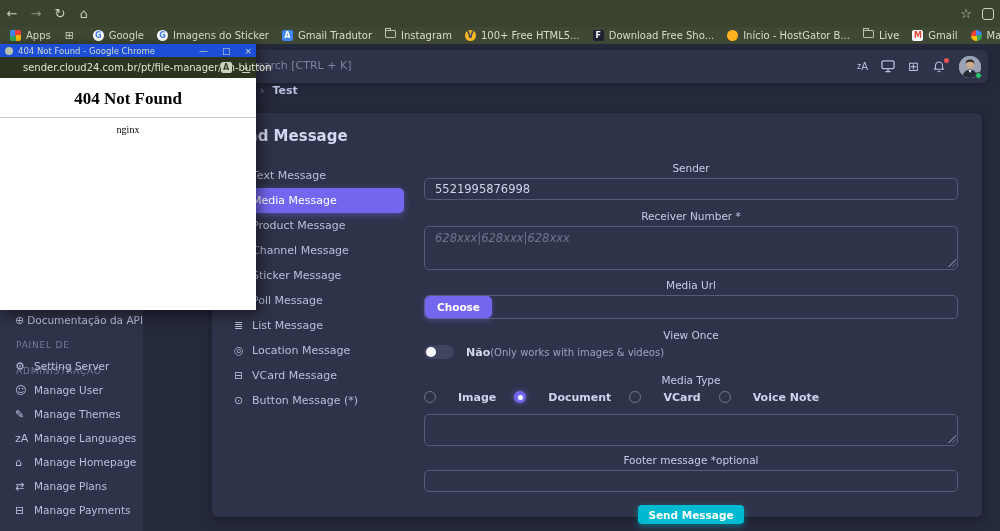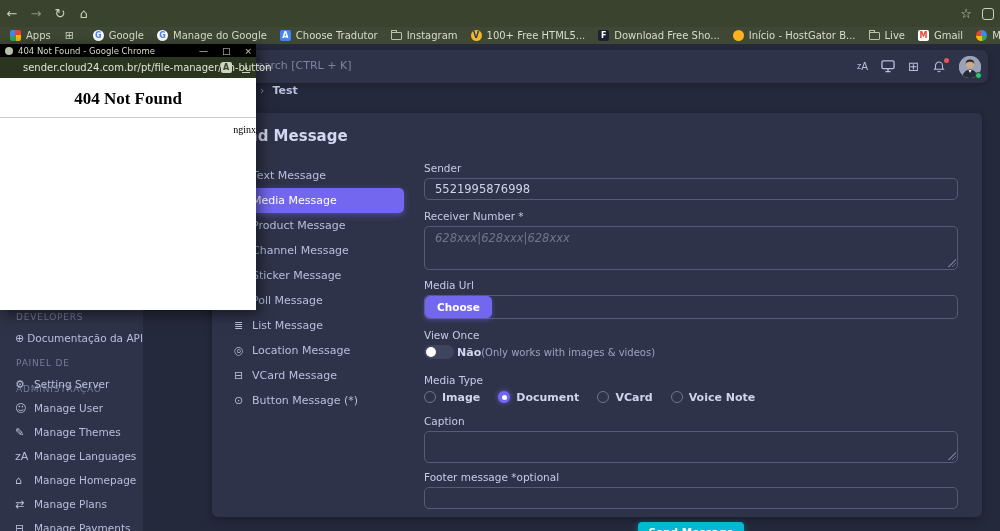--- a/index.html
+++ b/index.html
@@ -13,21 +13,21 @@
   .url-pill { position:absolute; left:84px; top:4px; width:860px; height:19px; border-radius:10px; background:#222b19; display:flex; align-items:center; padding:0 10px; }
   .tune-ic { width:10px; height:8px; margin-right:8px; position:relative; }
   .tune-ic::before, .tune-ic::after { content:''; position:absolute; left:0; right:0; height:1.4px; background:#b7c0a8; }
   .tune-ic::before { top:1px; } .tune-ic::after { bottom:1px; }
   .url-text { color:#e2e8d6; font-size:11px; white-space:nowrap; }
   .tb-right { position:absolute; right:6px; top:0; height:27px; display:flex; align-items:center; gap:10px; }
   .star-ic { color:#cdd5bf; font-size:13px; }
   .ext-ic { width:12px; height:12px; border:1.4px solid #cdd5bf; border-radius:3px; }
 
   .bookmarks-bar { position:absolute; left:0; top:27px; width:1000px; height:17px; background:#3e4834; display:flex; align-items:center; padding:0 10px; gap:13px; overflow:hidden; white-space:nowrap; }
-  .bm { display:flex; align-items:center; gap:5px; color:#d7ddc9; font-size:10px; cursor:pointer; flex:0 0 auto; }
+  .bm { display:flex; gap:5px; color:#d7ddc9; font-size:10px; cursor:pointer; flex:0 0 auto; }
   .fav { width:11px; height:11px; border-radius:2px; display:inline-flex; align-items:center; justify-content:center; font-size:8px; font-weight:bold; flex:0 0 auto; }
   .fav-apps { background:conic-gradient(#ea4335 0 25%, #fbbc05 0 50%, #34a853 0 75%, #4285f4 0); border-radius:2px; }
   .fav-grid { color:#cdd5bf; font-size:11px; font-weight:normal; }
   .fav-g { background:#fff; border-radius:50%; color:#4285f4; }
   .fav-tr { background:#4285f4; color:#fff; }
   .fav-folder { width:11px; height:8px; border:1px solid #b9c2ab; border-radius:1px; position:relative; background:transparent; }
   .fav-folder::before { content:''; position:absolute; top:-3px; left:-1px; width:4px; height:2px; border:1px solid #b9c2ab; border-bottom:none; border-radius:1px 1px 0 0; }
   .fav-gold { background:#f5b722; color:#2b3a67; border-radius:50%; }
   .fav-dl { background:#1d2030; color:#fff; }
   .fav-hg { background:#ffb21e; border-radius:50%; }
@@ -63,59 +63,59 @@
   .card { position:absolute; left:69px; top:69px; width:770px; height:404px; background:#2f3349; border-radius:6px; box-shadow:0 3px 10px rgba(0,0,0,.3); }
   .card-title { position:absolute; left:14px; top:14px; font-size:15px; font-weight:bold; color:#d3d7f0; }
 
   .tabs { position:absolute; left:16px; top:50px; width:176px; }
   .tab { height:25px; display:flex; align-items:center; border-radius:5px; padding-left:6px; color:#b9bfde; cursor:pointer; }
   .tab-ic { width:18px; font-size:11px; }
   .tab-label { font-size:11px; white-space:nowrap; }
   .tab.active { background:#7367f0; color:#fff; box-shadow:0 2px 6px rgba(115,103,240,.5); }
 
   .form { position:absolute; left:212px; top:48px; width:534px; }
-  .f-label { font-size:10.5px; color:#c6cbe8; margin-bottom:3px; line-height:14px; }
+  .f-label { font-size:10.5px; color:#c6cbe8; margin-bottom:3px; line-height:14px;text-align:center; }
   .f-input { width:100%; height:22px; background:#2f3349; border:1px solid #565b7a; border-radius:5px; color:#cfd3ec; font-size:11.5px; padding:0 10px; font-family:inherit; outline:none; }
   .f-input::placeholder, .f-ta::placeholder { color:#70758f; }
   .f-ta { width:100%; background:#2f3349; border:1px solid #565b7a; border-radius:5px; color:#cfd3ec; font-size:11.5px; padding:4px 10px; font-family:inherit; outline:none; resize:none; position:relative; display:block; }
   .ta-wrap { position:relative; }
   .grip { position:absolute; right:2px; bottom:3px; width:8px; height:8px; background:linear-gradient(135deg, transparent 50%, #6a6f8e 50%, #6a6f8e 58%, transparent 58%, transparent 72%, #6a6f8e 72%, #6a6f8e 80%, transparent 80%); }
   .mb9 { margin-bottom:9px; } .mb8 { margin-bottom:8px; }
   .media-row { position:relative; height:24px; border:1px solid #565b7a; border-radius:5px; margin-bottom:9px; }
   .choose-btn { position:absolute; left:0; top:0; height:22px; padding:0 12px; background:#7367f0; color:#fff; font-size:10.5px; font-weight:bold; border:none; border-radius:5px; cursor:pointer; line-height:22px; box-shadow:0 2px 5px rgba(115,103,240,.45); font-family:inherit; }
   .toggle-row { display:flex; align-items:center; height:14px; margin-bottom:14px; }
   .switch { width:30px; height:14px; border-radius:8px; background:#3f445f; position:relative; cursor:pointer; flex:0 0 auto; }
   .knob { position:absolute; left:2px; top:2px; width:10px; height:10px; border-radius:50%; background:#fff; }
-  .toggle-text { margin-left:3px; font-size:11px; color:#d3d7f0; font-weight:bold; }
+  .toggle-text { margin-left:12px; font-size:11px; color:#d3d7f0; font-weight:bold; }
   .toggle-note { font-size:10px; color:#9da2c0; }
   .radio-row { display:flex; align-items:center; gap:18px; height:14px; margin-bottom:10px; }
-  .radio { display:flex; align-items:center; gap:6px; cursor:pointer; }
+  .radio { display:flex; align-items:center; gap:22px; cursor:pointer; }
   .rdot { width:12px; height:12px; border-radius:50%; border:1.5px solid #70758f; flex:0 0 auto; }
   .rdot.checked { border:none; background:#7367f0; box-shadow:0 0 5px rgba(115,103,240,.8); position:relative; }
   .rdot.checked::after { content:''; position:absolute; left:3.5px; top:3.5px; width:5px; height:5px; border-radius:50%; background:#fff; }
   .radio-label { font-size:11px; color:#cfd3ec; font-weight:bold; }
   .btn-row { display:flex; justify-content:center; margin-top:13px; }
   .send-btn { background:#00bad1; color:#fff; border:none; border-radius:4px; font-size:10.5px; font-weight:bold; padding:0 10px; height:19px; cursor:pointer; box-shadow:0 2px 6px rgba(0,186,209,.5); font-family:inherit; }
 
   
   .popup { position:absolute; left:0; top:44px; width:256px; height:266px; box-shadow:3px 4px 14px rgba(0,0,0,.55); z-index:50; }
-  .pu-titlebar { height:13px; background:#000000; display:flex; align-items:center; padding:0 5px; position:relative; }
+  .pu-titlebar { height:13px; background:#1d4ed8; display:flex; align-items:center; padding:0 5px; position:relative; }
   .pu-fav { width:8px; height:8px; border-radius:50%; background:#b7c0a8; margin-right:5px; flex:0 0 auto; }
   .pu-title { color:#d3dac5; font-size:8.5px; white-space:nowrap; }
   .pu-controls { position:absolute; right:4px; top:0; height:13px; display:flex; align-items:center; gap:14px; color:#d3dac5; font-size:9px; }
   .pu-controls span { cursor:pointer; }
   .pu-urlbar { height:21px; background:#2a341f; display:flex; align-items:center; padding:0 8px; position:relative; }
   .pu-url { color:#dfe5d2; font-size:10px; white-space:nowrap; margin-left:7px; }
   .pu-url-icons { position:absolute; right:6px; display:flex; align-items:center; gap:10px; }
   .pu-tr { width:11px; height:11px; background:#cdd5bf; border-radius:2px; color:#39432e; font-size:8px; font-weight:bold; display:flex; align-items:center; justify-content:center; }
   .pu-dl { color:#cdd5bf; font-size:10px; border-bottom:1.4px solid #cdd5bf; line-height:9px; height:11px; }
   .pu-body { height:232px; background:#fff; font-family:"Liberation Serif","DejaVu Serif",serif; }
   .pu-h1 { text-align:center; font-size:17px; font-weight:bold; color:#000; padding-top:11px; }
   .pu-hr { border:none; border-top:1px solid #ccc; margin:8px 0 0 0; }
-  .pu-nginx { text-align:right; font-size:10px; color:#000; margin-top:6px; }
+  .pu-nginx { text-align:center; font-size:10px; color:#000; margin-top:6px; }
 </style>
 </head>
 <body>
 
 <div class="chrome-toolbar">
   <span class="nav-btn">←</span>
   <span class="nav-btn dim">→</span>
   <span class="nav-btn">↻</span>
   <span class="nav-btn">⌂</span>
   <div class="tb-right">
@@ -136,26 +136,26 @@
       <span></span>
     </span>
 
     <span class="bm">
       <span class="fav fav-g">G</span>
       <span>Google</span>
     </span>
 
     <span class="bm">
       <span class="fav fav-g">G</span>
-      <span>Manage do Google</span>
+      <span>Imagens do Sticker</span>
     </span>
 
     <span class="bm">
       <span class="fav fav-tr">A</span>
-      <span>Choose Tradutor</span>
+      <span>Gmail Tradutor</span>
     </span>
 
     <span class="bm">
       <span class="fav fav-folder"></span>
       <span>Instagram</span>
     </span>
 
     <span class="bm">
       <span class="fav fav-gold">V</span>
       <span>100+ Free HTML5...</span>
@@ -184,21 +184,20 @@
     <span class="bm">
       <span class="fav fav-maps"></span>
       <span>Maps</span>
     </span>
 
 </div>
 
 <div class="page">
 
   <div class="sidebar">
-    <div class="sb-header">DEVELOPERS</div>
     <div>
 
         <div class="sb-item">
           <span class="sb-ic">⊕</span>
           <span class="sb-label">Documentação da API</span>
         </div>
 
     </div>
     <div class="sb-header second">PAINEL DE ADMINISTRAÇÃO</div>
     <div>
@@ -376,21 +375,20 @@
               <span class="radio-label">VCard</span>
             </span>
 
             <span class="radio">
               <span class="rdot"></span>
               <span class="radio-label">Voice Note</span>
             </span>
 
         </div>
 
-        <div class="f-label">Caption</div>
         <div class="ta-wrap" style="margin-bottom:7px;">
           <textarea class="f-ta" style="height: 32px;"></textarea>
           <span class="grip"></span>
         </div>
 
         <div class="f-label">Footer message *optional</div>
         <input class="f-input" style="">
 
         <div class="btn-row">
           <button class="send-btn">Send Message</button>

